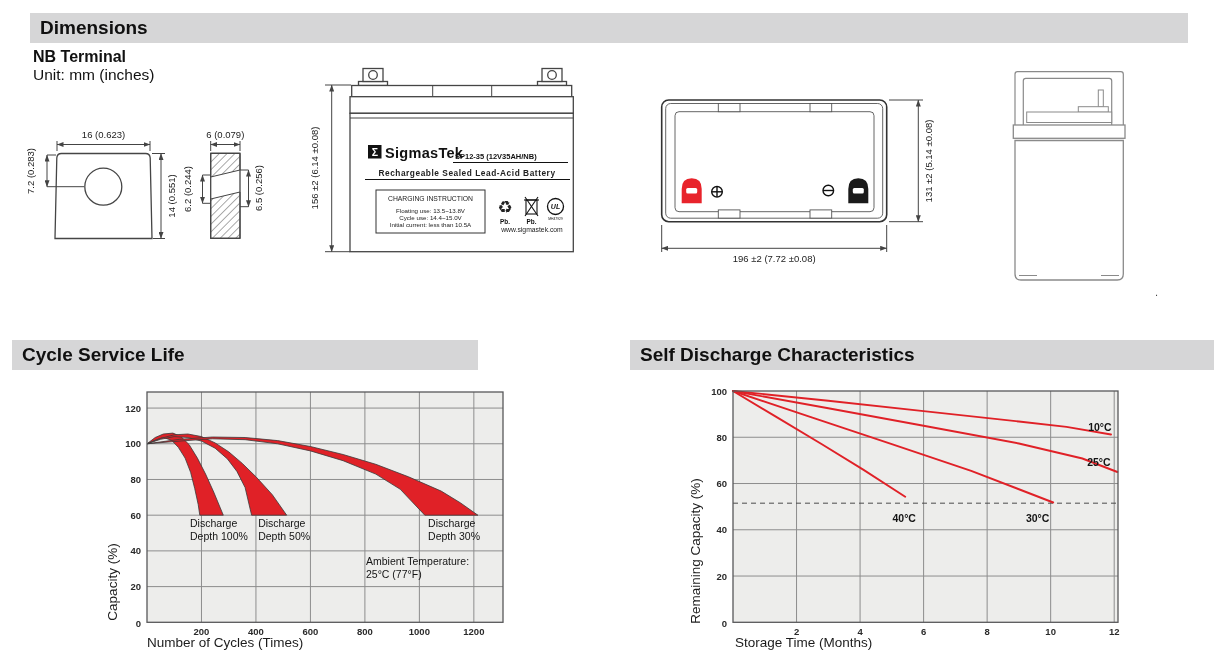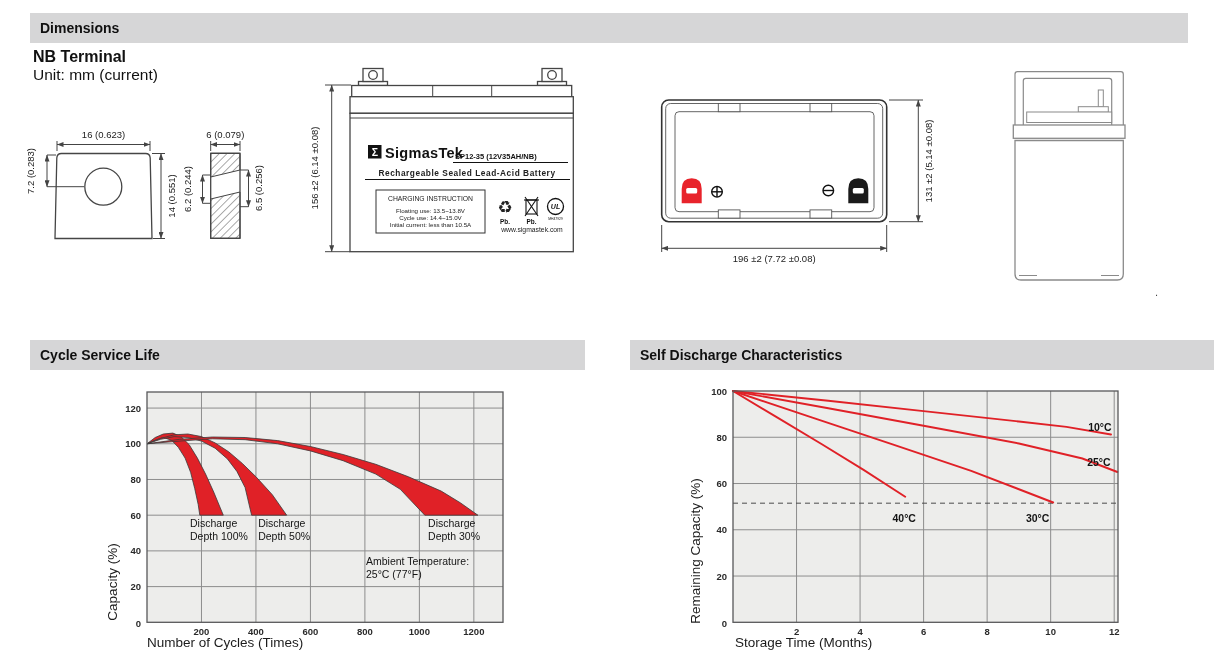--- a/index.html
+++ b/index.html
@@ -1,19 +1,19 @@
 <!DOCTYPE html>
 <html><head>
 <meta charset="utf-8">
 <style>
   html,body{margin:0;padding:0;background:#fff;}
   .page{position:relative;width:1214px;height:669px;background:#fff;overflow:hidden;
         font-family:"Liberation Sans",sans-serif;color:#111;}
   .bar{position:absolute;background:#d6d6d7;height:30px;line-height:30px;
-       font-size:14px;font-weight:700;color:#101010;padding-left:10px;box-sizing:border-box;}
+       font-size:19px;font-weight:700;color:#101010;padding-left:10px;box-sizing:border-box;}
   .nbterm{position:absolute;left:33px;top:48px;font-size:16px;font-weight:700;}
   .unitlbl{position:absolute;left:33px;top:66px;font-size:15.5px;}
   .dot{position:absolute;left:1155px;top:286px;font-size:11px;color:#444;}
   svg{position:absolute;overflow:visible;}
   svg text{font-family:"Liberation Sans",sans-serif;}
   .dim{font-size:9.5px;fill:#1c1c1c;}
   .tick{font-size:9.5px;font-weight:700;fill:#2a2a2a;}
   .axlabel{font-size:13.5px;fill:#1c1c1c;}
   .ann{font-size:10.5px;fill:#141414;}
   .slabel{font-size:10.5px;font-weight:700;fill:#141414;}
@@ -32,21 +32,21 @@
 </style>
 </head>
 <body>
 
 <div class="page">
 
   <div class="bar" style="left:30px;top:13px;width:1158px;">
     <span>Dimensions</span>
   </div>
   <div class="nbterm">NB Terminal</div>
-  <div class="unitlbl">Unit: mm (current)</div>
+  <div class="unitlbl">Unit: mm (inches)</div>
   <div class="dot">.</div>
 
   <svg style="left:25px;top:125px;" width="165" height="125" viewBox="0 0 165 125">
     <defs>
       <marker id="arTF" markerWidth="7" markerHeight="5" refX="6.5" refY="2.5" orient="auto">
           <path d="M0,0L6.8,2.5L0,5z" fill="#444"></path>
         </marker>
       <marker id="arTFs" markerWidth="7" markerHeight="5" refX="6.5" refY="2.5" orient="auto-start-reverse">
           <path d="M0,0L6.8,2.5L0,5z" fill="#444"></path>
         </marker>
@@ -226,21 +226,21 @@
       <rect x="98.3" y="30" width="5" height="17"></rect>
       <rect x="78.3" y="46.7" width="30" height="5.5"></rect>
       <rect x="26.7" y="52" width="85" height="10.5"></rect>
     </g>
     <rect x="13.3" y="65" width="111.7" height="13.3" fill="#fff" stroke="#8a8a8a" stroke-width="1.3"></rect>
     <path d="M15,80.5 H123.3 V214 Q123.3,220 117.3,220 H21 Q15,220 15,214 Z" fill="#fff" stroke="#8a8a8a" stroke-width="1.3"></path>
     <line x1="19" y1="215.5" x2="37" y2="215.5" stroke="#8a8a8a" stroke-width="1"></line>
     <line x1="101" y1="215.5" x2="119" y2="215.5" stroke="#8a8a8a" stroke-width="1"></line>
   </svg>
 
-  <div class="bar" style="left:30px;top:340px;width:555px;">
+  <div class="bar" style="left:12px;top:340px;width:466px;">
     <span>Cycle Service Life</span>
   </div>
   <div class="bar" style="left:630px;top:340px;width:644px;">
     <span>Self Discharge Characteristics</span>
   </div>
 
   <svg id="chart-cycle" style="left:100px;top:383px;" width="420" height="286" viewBox="0 0 420 286">
     <text class="axlabel" transform="rotate(-90 17 199)" x="17" y="199" text-anchor="middle">Capacity (%)</text>
     <text class="axlabel" x="47" y="264">Number of Cycles (Times)</text>
   <g>

